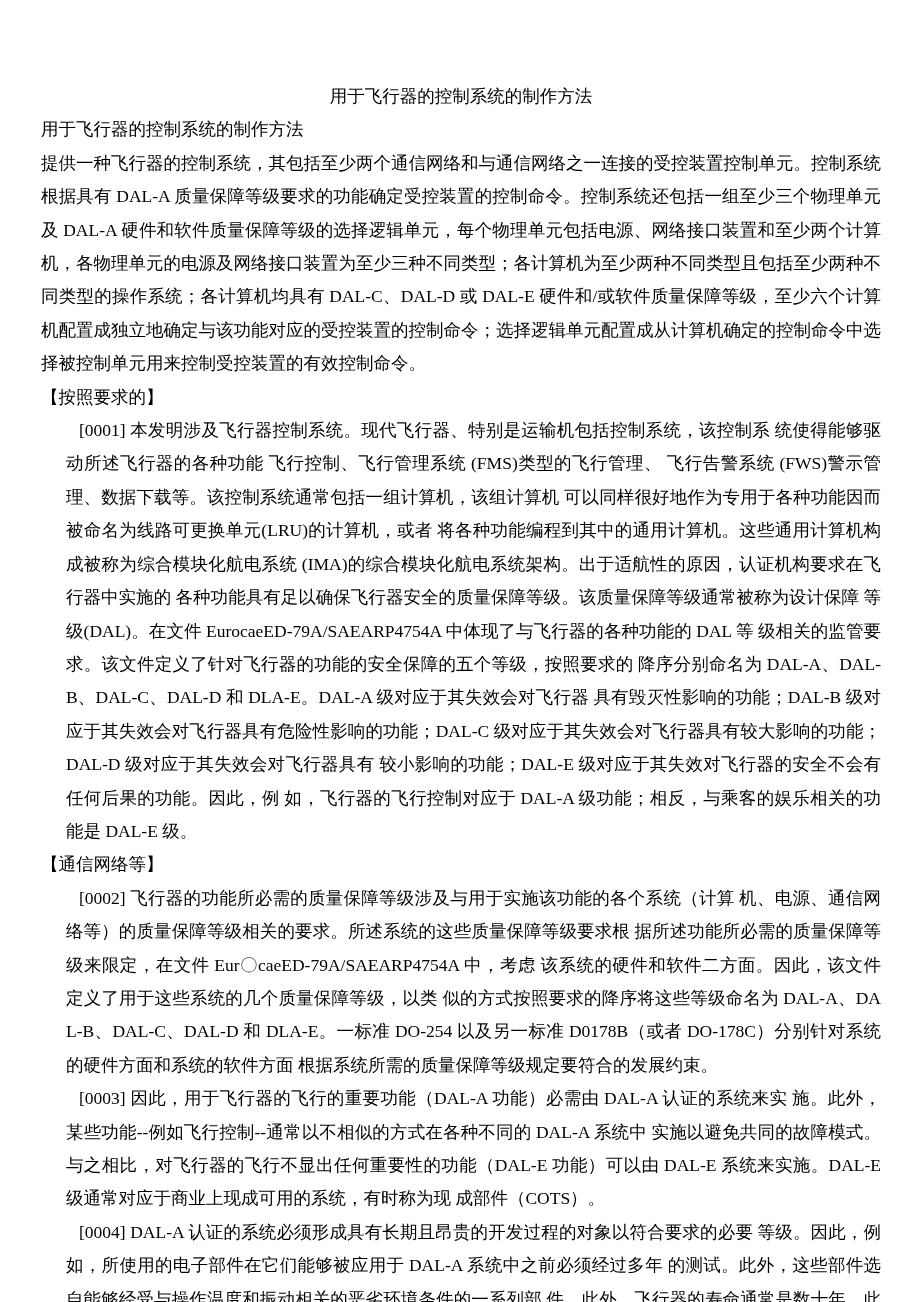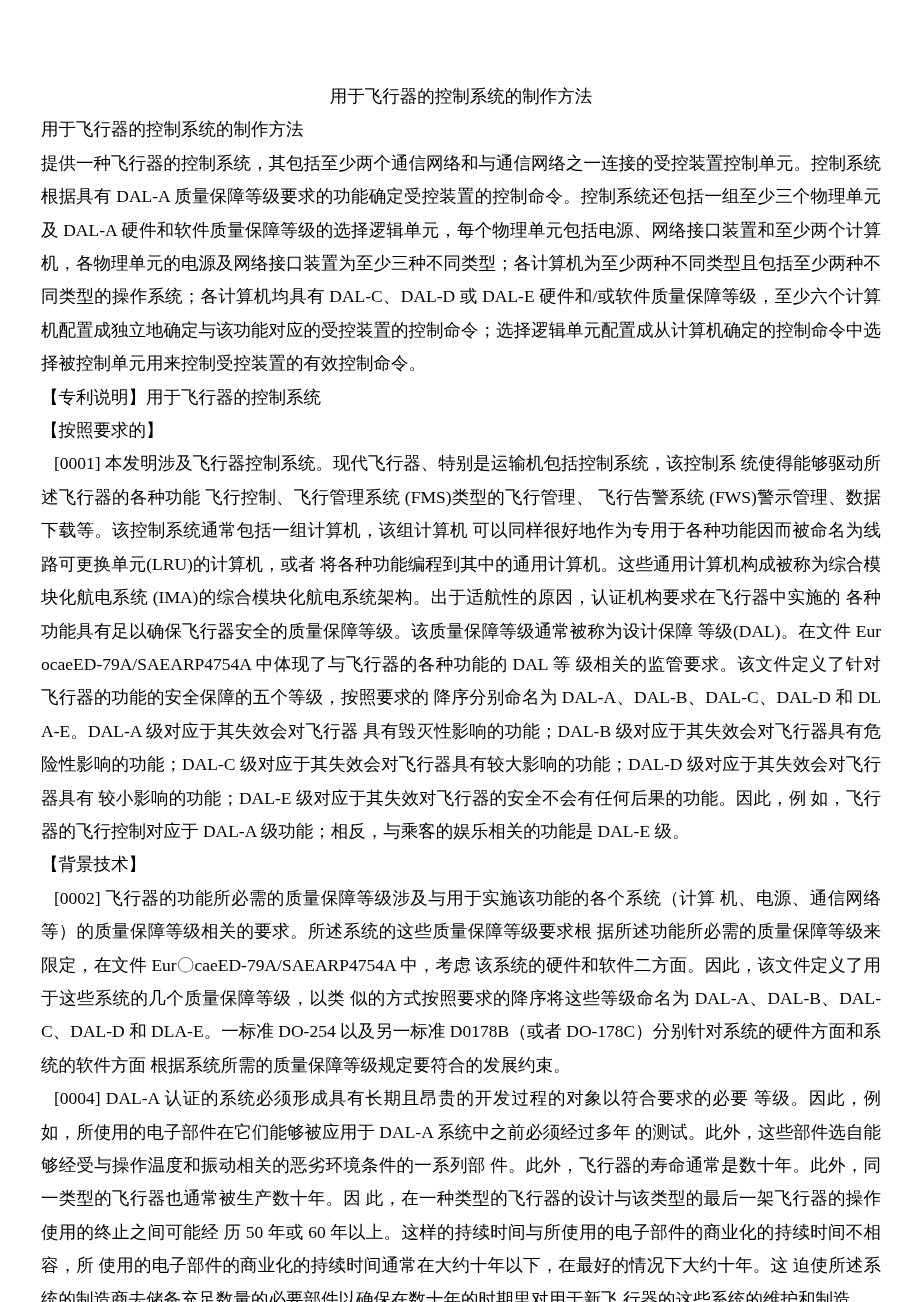--- a/index.html
+++ b/index.html
@@ -27,29 +27,30 @@
     font-weight: normal;
   }
   .block {
     margin: 0;
     text-align: justify;
     text-justify: inter-ideograph;
     word-break: break-all;
   }
   .indent {
     text-indent: 13px;
+    margin-left: 25px;
   }
 </style>
 </head>
 <body>
 
 <div class="page">
   <p class="doc-title">用于飞行器的控制系统的制作方法</p>
   <p class="block">用于飞行器的控制系统的制作方法</p>
   <p class="block">提供一种飞行器的控制系统，其包括至少两个通信网络和与通信网络之一连接的受控装置控制单元。控制系统根据具有 DAL-A 质量保障等级要求的功能确定受控装置的控制命令。控制系统还包括一组至少三个物理单元及 DAL-A 硬件和软件质量保障等级的选择逻辑单元，每个物理单元包括电源、网络接口装置和至少两个计算机，各物理单元的电源及网络接口装置为至少三种不同类型；各计算机为至少两种不同类型且包括至少两种不同类型的操作系统；各计算机均具有 DAL-C、DAL-D 或 DAL-E 硬件和/或软件质量保障等级，至少六个计算机配置成独立地确定与该功能对应的受控装置的控制命令；选择逻辑单元配置成从计算机确定的控制命令中选择被控制单元用来控制受控装置的有效控制命令。</p>
-  <p class="block">【专利说明】用于飞行器的控制系统</p>
   <p class="block">【按照要求的】</p>
   <p class="block indent">[0001] 本发明涉及飞行器控制系统。现代飞行器、特别是运输机包括控制系统，该控制系 统使得能够驱动所述飞行器的各种功能 飞行控制、飞行管理系统 (FMS)类型的飞行管理、 飞行告警系统 (FWS)警示管理、数据下载等。该控制系统通常包括一组计算机，该组计算机 可以同样很好地作为专用于各种功能因而被命名为线路可更换单元(LRU)的计算机，或者 将各种功能编程到其中的通用计算机。这些通用计算机构成被称为综合模块化航电系统 (IMA)的综合模块化航电系统架构。出于适航性的原因，认证机构要求在飞行器中实施的 各种功能具有足以确保飞行器安全的质量保障等级。该质量保障等级通常被称为设计保障 等级(DAL)。在文件 EurocaeED-79A/SAEARP4754A 中体现了与飞行器的各种功能的 DAL 等 级相关的监管要求。该文件定义了针对飞行器的功能的安全保障的五个等级，按照要求的 降序分别命名为 DAL-A、DAL-B、DAL-C、DAL-D 和 DLA-E。DAL-A 级对应于其失效会对飞行器 具有毁灭性影响的功能；DAL-B 级对应于其失效会对飞行器具有危险性影响的功能；DAL-C 级对应于其失效会对飞行器具有较大影响的功能；DAL-D 级对应于其失效会对飞行器具有 较小影响的功能；DAL-E 级对应于其失效对飞行器的安全不会有任何后果的功能。因此，例 如，飞行器的飞行控制对应于 DAL-A 级功能；相反，与乘客的娱乐相关的功能是 DAL-E 级。</p>
-  <p class="block">【背景技术】</p>
+  <p class="block">【通信网络等】</p>
   <p class="block indent">[0002] 飞行器的功能所必需的质量保障等级涉及与用于实施该功能的各个系统（计算 机、电源、通信网络等）的质量保障等级相关的要求。所述系统的这些质量保障等级要求根 据所述功能所必需的质量保障等级来限定，在文件 Eur〇caeED-79A/SAEARP4754A 中，考虑 该系统的硬件和软件二方面。因此，该文件定义了用于这些系统的几个质量保障等级，以类 似的方式按照要求的降序将这些等级命名为 DAL-A、DAL-B、DAL-C、DAL-D 和 DLA-E。一标准 DO-254 以及另一标准 D0178B（或者 DO-178C）分别针对系统的硬件方面和系统的软件方面 根据系统所需的质量保障等级规定要符合的发展约束。</p>
+  <p class="block indent">[0003] 因此，用于飞行器的飞行的重要功能（DAL-A 功能）必需由 DAL-A 认证的系统来实 施。此外，某些功能--例如飞行控制--通常以不相似的方式在各种不同的 DAL-A 系统中 实施以避免共同的故障模式。与之相比，对飞行器的飞行不显出任何重要性的功能（DAL-E 功能）可以由 DAL-E 系统来实施。DAL-E 级通常对应于商业上现成可用的系统，有时称为现 成部件（COTS）。</p>
   <p class="block indent">[0004] DAL-A 认证的系统必须形成具有长期且昂贵的开发过程的对象以符合要求的必要 等级。因此，例如，所使用的电子部件在它们能够被应用于 DAL-A 系统中之前必须经过多年 的测试。此外，这些部件选自能够经受与操作温度和振动相关的恶劣环境条件的一系列部 件。此外，飞行器的寿命通常是数十年。此外，同一类型的飞行器也通常被生产数十年。因 此，在一种类型的飞行器的设计与该类型的最后一架飞行器的操作使用的终止之间可能经 历 50 年或 60 年以上。这样的持续时间与所使用的电子部件的商业化的持续时间不相容，所 使用的电子部件的商业化的持续时间通常在大约十年以下，在最好的情况下大约十年。这 迫使所述系统的制造商去储备充足数量的必要部件以确保在数十年的时期里对用于新飞 行器的这些系统的维护和制造。</p>
 
 </div>
 
 </body></html>

